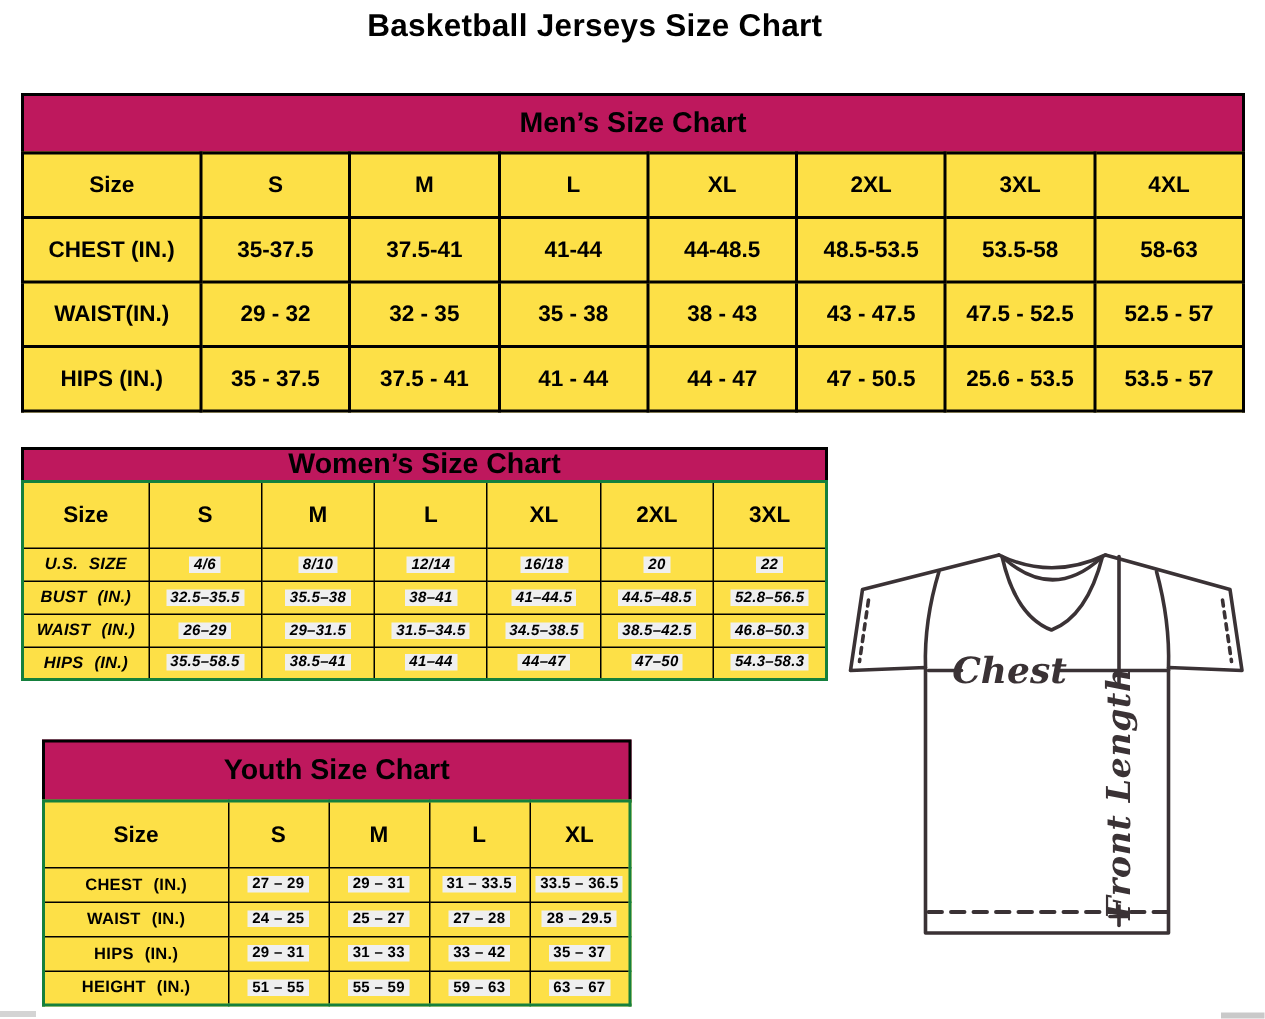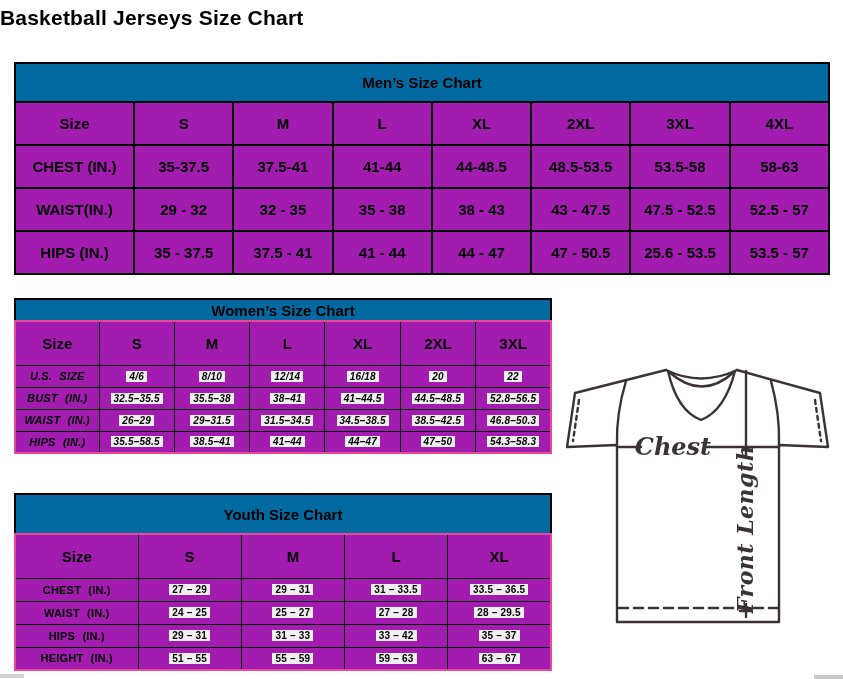--- a/index.html
+++ b/index.html
@@ -6,44 +6,45 @@
   html, body { width: 843px; height: 679px; }
   body {
     position: relative;
     background: #ffffff;
     font-family: "Liberation Sans", sans-serif;
     overflow: hidden;
   }
   .page-title {
     position: absolute;
     top: 6px; left: 0; width: 793px;
+    text-align: center;
     font-size: 21px;
     font-weight: bold;
     color: #000;
     letter-spacing: 0.2px;
   }
   .size-table { position: absolute; }
   .band {
     border: 2px solid #000;
-    background: #0369a1;
+    background: #be185d;
     text-align: center;
     font-weight: bold;
-    font-size: 15px;
+    font-size: 19px;
     color: #000;
     display: flex;
     align-items: center;
     justify-content: center;
   }
   .size-table table {
     border-collapse: collapse;
     table-layout: fixed;
     width: 100%;
     margin-top: -2px;
-    border: 2px solid #ec4899;
-    background: #a21caf;
+    border: 2px solid #15803d;
+    background: #fde047;
   }
   .size-table th, .size-table td {
     text-align: center;
     vertical-align: middle;
     font-weight: bold;
     color: #000;
     overflow: hidden;
   }
   
   .mens .band { height: 41px; }
@@ -58,21 +59,21 @@
   .compact tbody th {
     font-size: 11px;
     letter-spacing: 0.2px;
     word-spacing: 4px;
   }
   .compact tbody td { font-size: 10px; letter-spacing: 0.2px; }
   .womens { top: 298px; left: 14px; width: 538px; }
   .womens thead tr { height: 44px; }
   .womens tbody tr { height: 22px; font-style: italic; }
   .womens col.c0 { width: 84px; }
-  .youth { top: 493px; left: 14px; width: 538px; }
+  .youth { top: 493px; left: 28px; width: 393px; }
   .youth .band { height: 42px; }
   .youth thead tr { height: 44px; }
   .youth tbody tr { height: 23px; }
   .youth col.c0 { width: 123px; }
   .hl { background: #efefef; padding: 0 3px; }
   
   .jersey-wrap {
     position: absolute;
     left: 556px; top: 356px;
     width: 286px; height: 290px;

